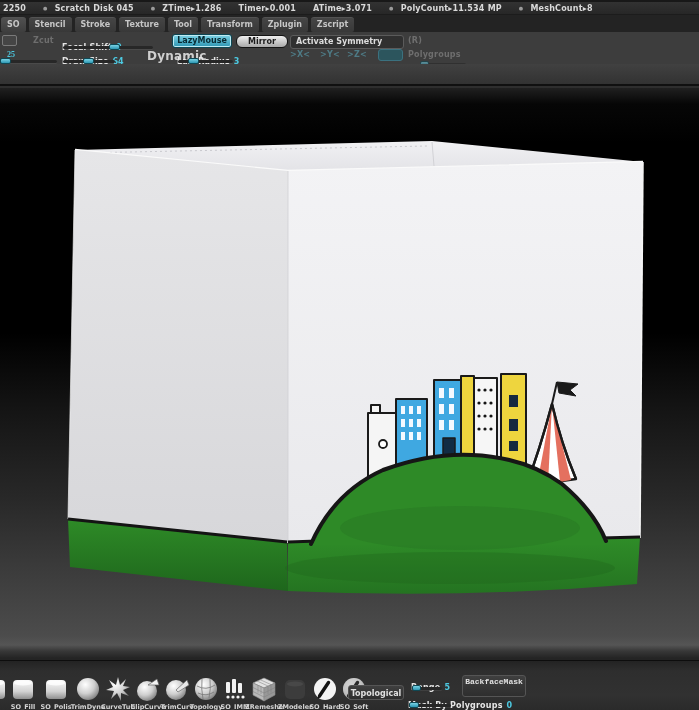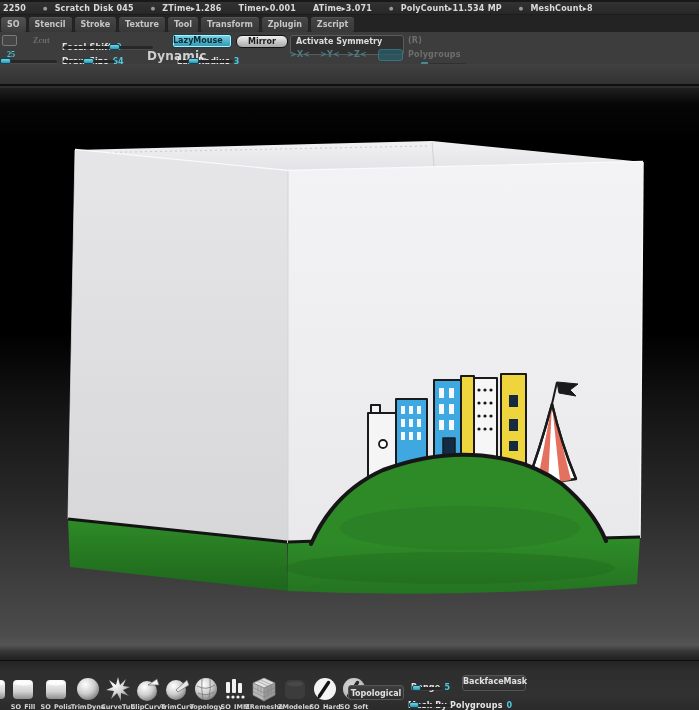--- a/index.html
+++ b/index.html
@@ -38,21 +38,21 @@
   .panel .abs{position:absolute;}
   .lbl{color:#e6e6e6;font-size:8px;font-weight:bold;white-space:nowrap;letter-spacing:.2px;}
   .val{color:#4cc8e0;font-size:8px;font-weight:bold;margin-left:4px;}
   .faded{color:#6e6e6e;}
   .faded-teal{color:#4e7b86;}
   .slider{position:relative;height:3px;background:#272727;border-radius:2px;box-shadow:0 1px 0 rgba(255,255,255,.07);}
   .slider .handle{position:absolute;top:-2px;height:6px;width:11px;background:linear-gradient(#79d2e4,#2d97b3);border-radius:2px;border:1px solid #0f4854;}
   .btn-teal{
     background:linear-gradient(#7ed3e6,#2d95b2);
     border:1px solid #0e4754;box-shadow:inset 0 0 0 1px #bfeaf2;
-    color:#082b33;font-size:8px;font-weight:bold;
+    color:#082b33;font-size:8px;font-weight:bold;text-align:center;
     border-radius:3px;line-height:12px;
   }
   .btn-light{
     background:linear-gradient(#f0f0f0,#a8a8a8);
     border:1px solid #141414;color:#1b1b1b;font-size:8px;font-weight:bold;
     text-align:center;border-radius:6px;line-height:11px;
   }
   .btn-dark{
     background:#303030;border:1px solid #5b5b5b;color:#dcdcdc;
     font-size:8px;font-weight:bold;border-radius:3px;line-height:11px;
@@ -194,32 +194,32 @@
     <span class="tab">Stroke</span>
     <span class="tab">Texture</span>
     <span class="tab">Tool</span>
     <span class="tab">Transform</span>
     <span class="tab">Zplugin</span>
     <span class="tab">Zscript</span>
   </div>
 
   <div class="panel">
     <div class="abs swatch" style="left:2px;top:3px;width:15px;height:11px;"></div>
-    <div class="abs lbl faded" style="left:33px;top:4px;font-family:Liberation Serif, serif;">Zcut</div>
+    <div class="abs lbl faded" style="left:33px;top:4px;">Zcut</div>
 
     <div class="abs" style="left:62px;top:3px;">
       <span class="lbl">Focal Shift</span><span class="val">0</span>
     </div>
     <div class="abs slider" style="left:63px;top:14px;width:90px;">
       <div class="handle" style="left:46px;"></div>
     </div>
 
     <div class="abs btn-teal" style="left:172px;top:2px;width:60px;height:14px;">LazyMouse</div>
     <div class="abs btn-light" style="left:236px;top:3px;width:52px;height:13px;">Mirror</div>
-    <div class="abs btn-dark" style="left:290px;top:3px;width:114px;height:20px;">Activate Symmetry</div>
+    <div class="abs btn-dark" style="left:290px;top:3px;width:114px;height:14px;">Activate Symmetry</div>
     <div class="abs lbl faded" style="left:408px;top:4px;">(R)</div>
 
     <div class="abs val" style="left:3px;top:14px;margin:4px;font-family:Liberation Serif, serif;">25</div>
     <div class="abs slider" style="left:0px;top:28px;width:57px;">
       <div class="handle" style="left:0px;"></div>
     </div>
 
     <div class="abs" style="left:62px;top:17px;">
       <span class="lbl">Draw Size</span><span class="val">64</span>
     </div>
@@ -434,21 +434,21 @@
 
     <div class="bb-abs btn-bb" style="left:348px;top:24px;width:56px;height:15px;line-height:15px;">Topological</div>
 
     <div class="bb-abs" style="left:411px;top:14px;">
       <span class="lbl">Range</span><span class="val">5</span>
     </div>
     <div class="bb-abs slider" style="left:412px;top:26px;width:30px;">
       <div class="handle" style="left:0px;width:9px;"></div>
     </div>
 
-    <div class="bb-abs btn-bb" style="left:462px;top:14px;width:64px;height:16px;line-height:12px;">BackfaceMask</div>
+    <div class="bb-abs btn-bb" style="left:462px;top:14px;width:64px;height:22px;line-height:12px;font-family:Liberation Mono, monospace;">BackfaceMask</div>
 
     <div class="bb-abs" style="left:408px;top:32px;">
       <span class="lbl">Mask By Polygroups</span><span class="val">0</span>
     </div>
     <div class="bb-abs slider" style="left:409px;top:43px;width:42px;">
       <div class="handle" style="left:0px;width:10px;"></div>
     </div>
   </div>
 
 </div>

